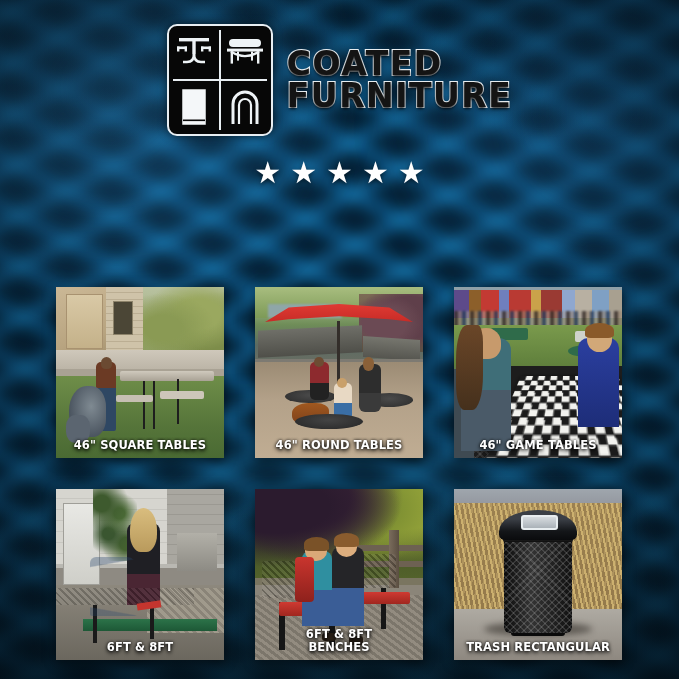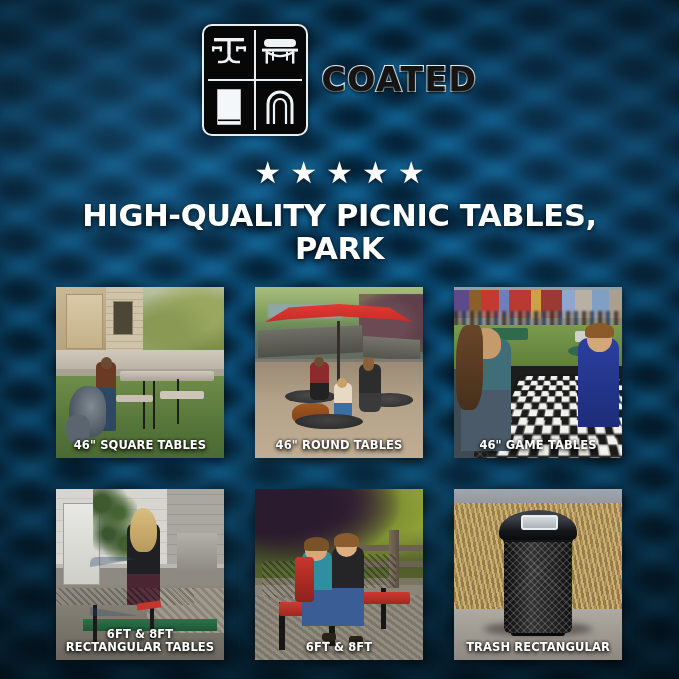--- a/index.html
+++ b/index.html
@@ -340,33 +340,33 @@
       <div class="cell br">
         <svg width="38" height="40" viewBox="0 0 38 40" aria-hidden="true">
           <path d="M7 37 L7 17 a12 12 0 0 1 24 0 L31 37" stroke="#eef3f6" stroke-width="3" fill="none"></path>
           <path d="M13 37 L13 18 a6 6 0 0 1 12 0 L25 37" stroke="#eef3f6" stroke-width="2.2" fill="none"></path>
         </svg>
       </div>
     </div>
 
     <div class="logo-type">
       <span>COATED</span>
+      <span>FURNITURE</span>
     </div>
   </div>
 
   <div class="stars">
     <span>★</span>
     <span>★</span>
     <span>★</span>
     <span>★</span>
     <span>★</span>
   </div>
 
   <div class="headline">
-    <div>HIGH-QUALITY PICNIC TABLES, PARK</div>
   </div>
 
   <div class="grid">
 
     <div class="card">
       <div class="photo">
         <div class="sq-sky"></div>
           <div class="sq-trees"></div>
           <div class="sq-bldg"></div>
         <div class="sq-door"></div>
@@ -458,21 +458,20 @@
           <div class="rc-whair"></div>
         <div class="rc-bench"></div>
         <div class="rc-leg" style="left:22%;top:68%;width:4px;height:22%"></div>
         <div class="rc-leg" style="left:56%;top:68%;width:4px;height:20%"></div>
         <div class="rc-top"></div>
         <div class="rc-red"></div>
         <div class="rc-bag"></div>
       </div>
       <div class="cap">
         <div>6FT &amp; 8FT</div>
-        <div>RECTANGULAR TABLES</div>
       </div>
     </div>
 
     <div class="card">
       <div class="photo">
         <div class="bn-bg"></div>
           <div class="bn-fol"></div>
           <div class="bn-fence"></div>
         <div class="bn-post"></div>
           <div class="bn-grav"></div>
@@ -488,20 +487,21 @@
           <div class="bn-boy2hair"></div>
         <div class="bn-boy1"></div>
           <div class="bn-boy1h"></div>
           <div class="bn-boy1hair"></div>
         <div class="bn-pack"></div>
         <div class="bn-shoe" style="left:40%;top:84%;width:8%;height:5%"></div>
         <div class="bn-shoe" style="left:56%;top:86%;width:8%;height:5%"></div>
       </div>
       <div class="cap">
         <div>6FT &amp; 8FT</div>
+        <div>BENCHES</div>
       </div>
     </div>
 
     <div class="card">
       <div class="photo">
         <div class="tr-bg"></div>
           <div class="tr-sky"></div>
           <div class="tr-grass"></div>
         <div class="tr-walk2"></div>
           <div class="tr-shadow"></div>

